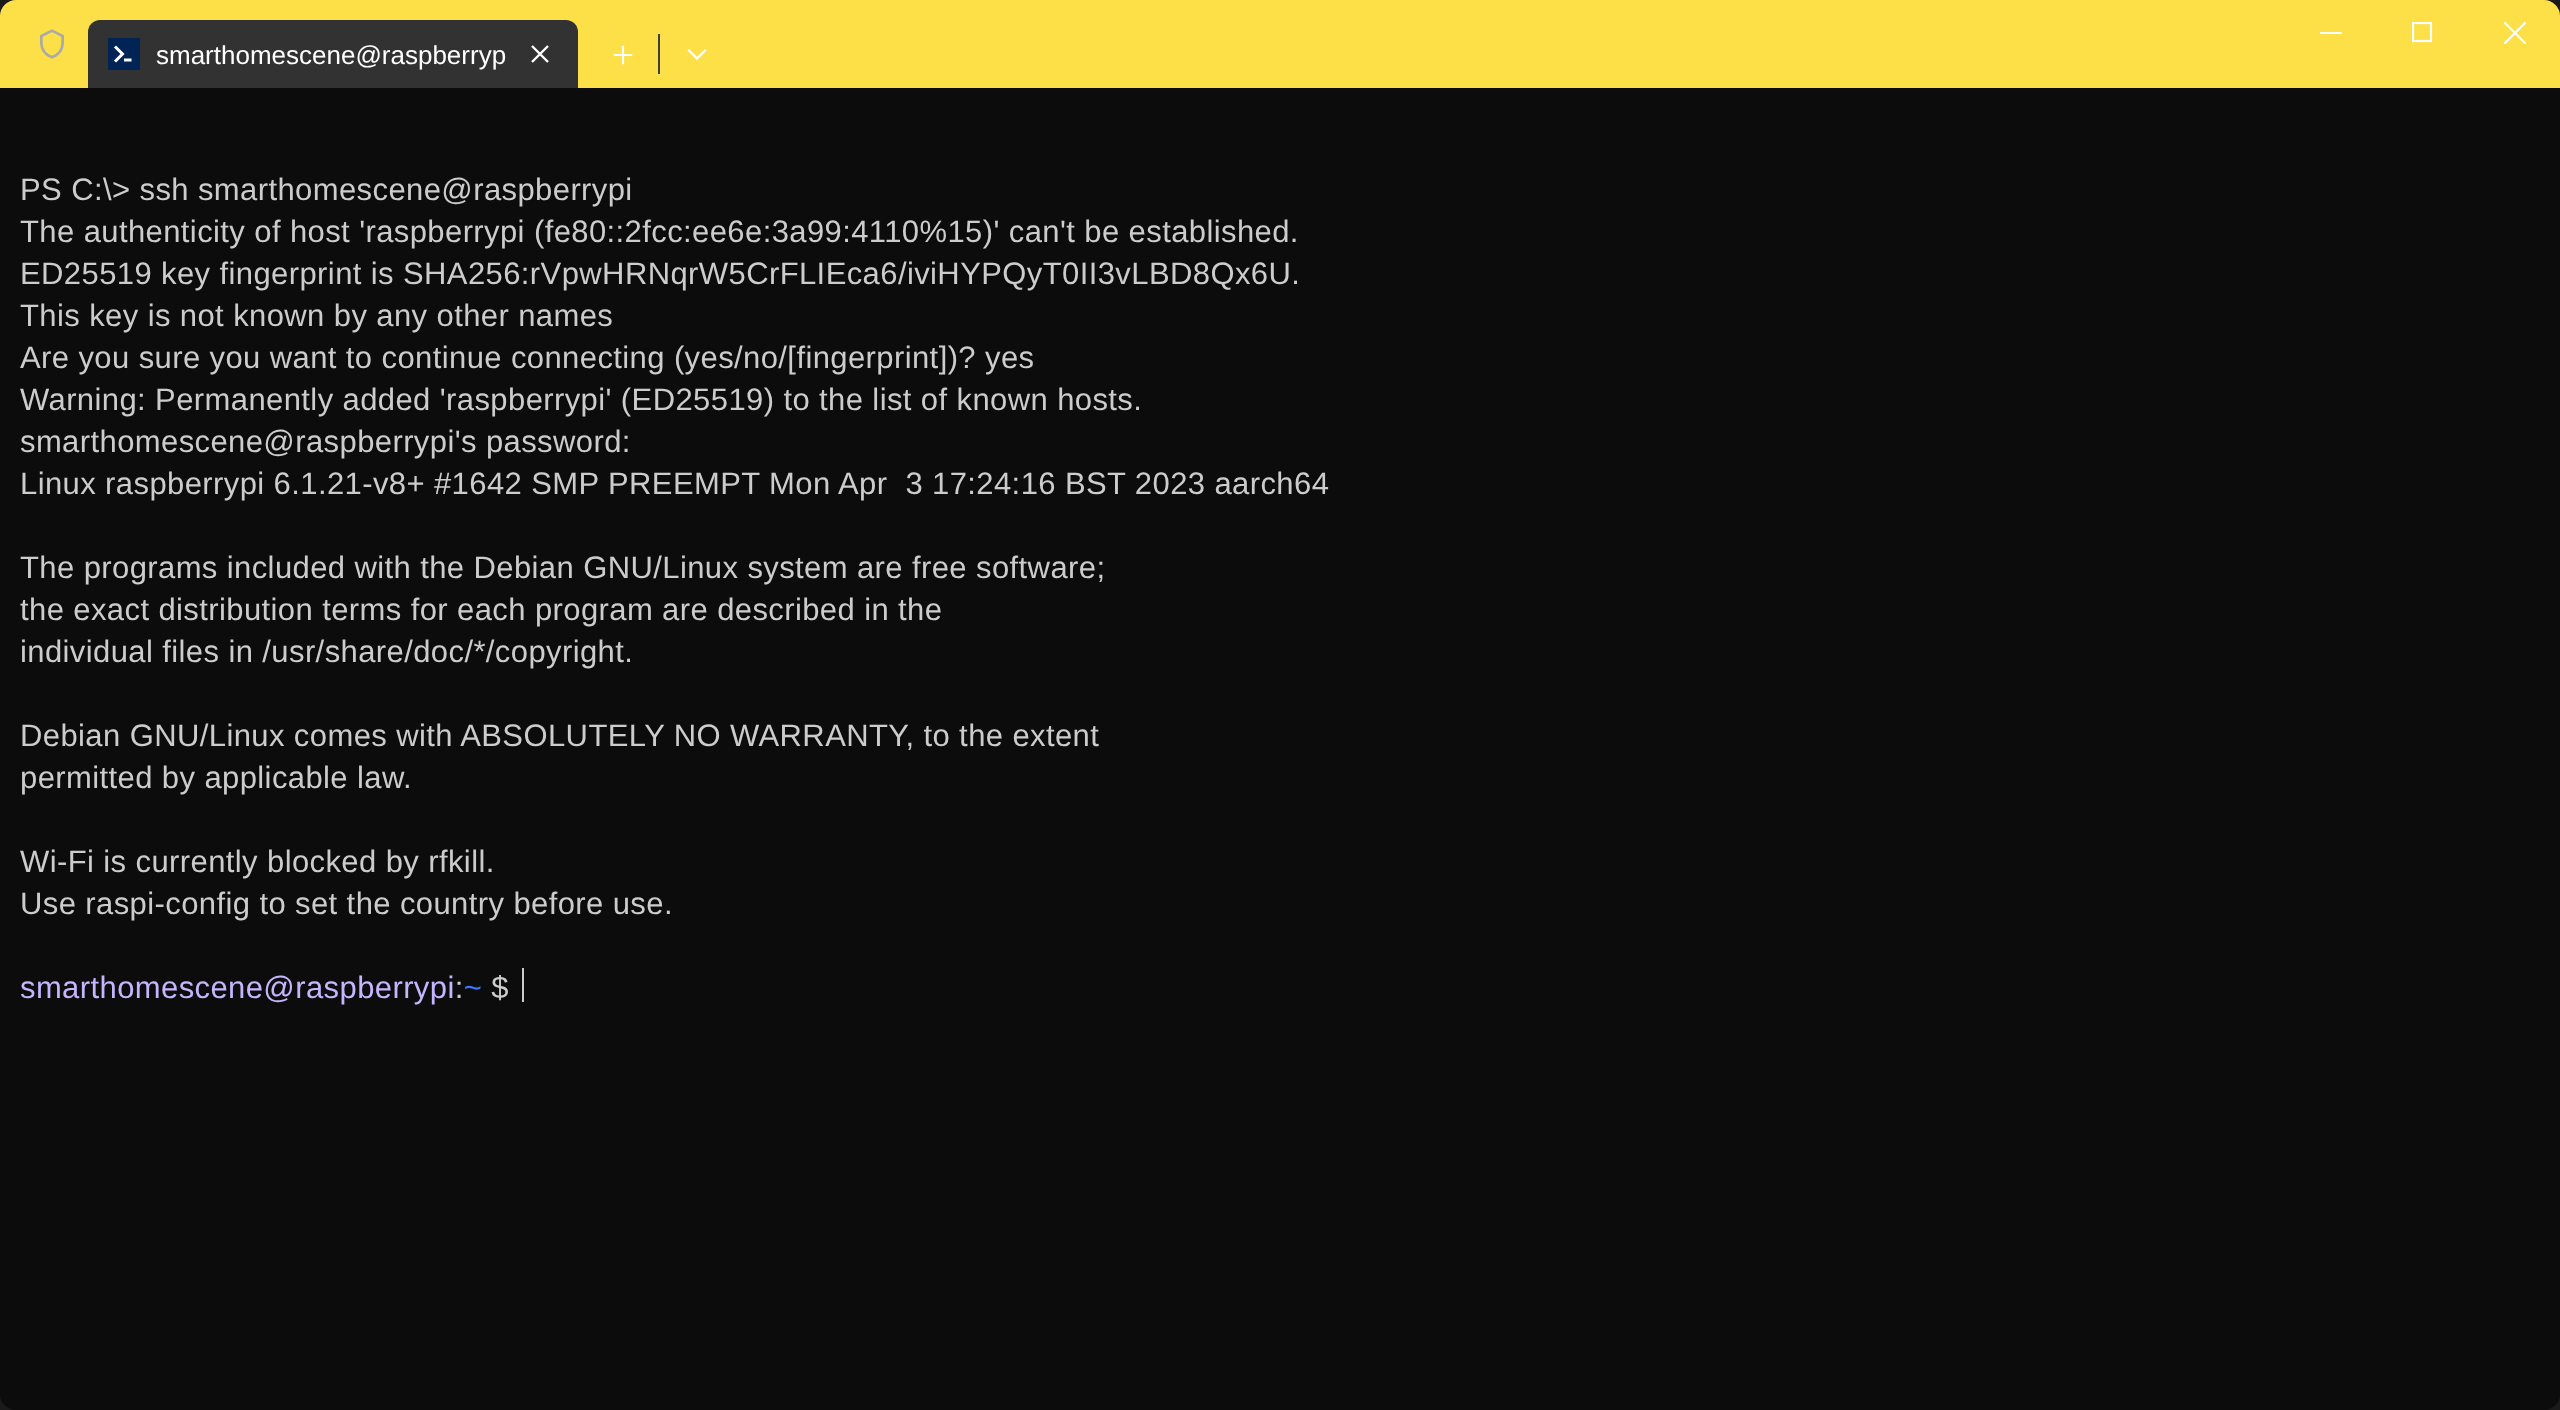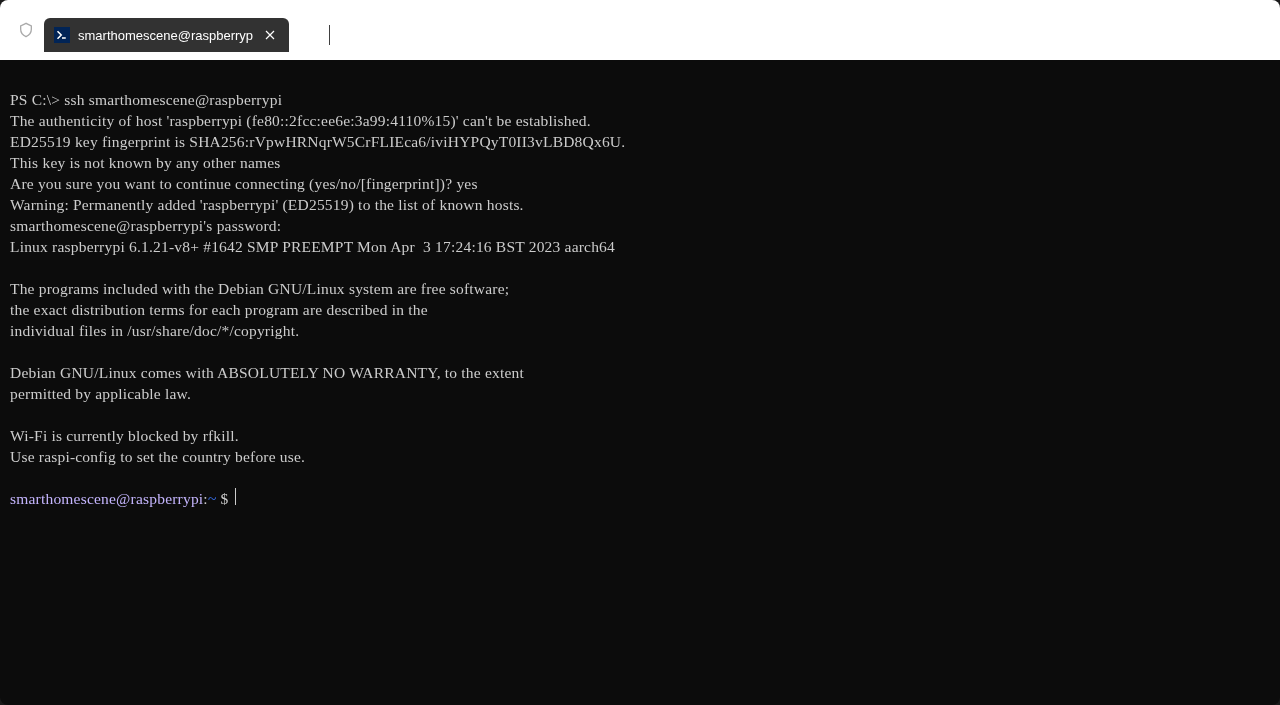--- a/index.html
+++ b/index.html
@@ -9,22 +9,22 @@
     }
     body {
       width: 1280px;
       height: 705px;
       background: #1a1a1a;
       font-family: 'Consolas', 'Cascadia Mono', monospace;
       overflow: hidden;
       border-radius: 8px;
     }
     .title-bar {
-      height: 60px;
-      background: #ffffff;
+      height: 44px;
+      background: #fde047;
       display: flex;
       align-items: center;
       padding-left: 8px;
     }
     .shield-area {
       width: 36px;
       height: 44px;
       display: flex;
       align-items: center;
       justify-content: center;
@@ -102,27 +102,27 @@
     .win-btn {
       width: 46px;
       height: 32px;
       display: flex;
       align-items: center;
       justify-content: center;
       color: #ffffff;
       cursor: pointer;
     }
     .terminal {
-      padding: 8px 10px;
+      padding: 20px 10px;
       background: #0c0c0c;
       height: calc(100% - 44px);
       color: #cccccc;
       font-size: 15.5px;
       line-height: 21px;
-      font-family: Liberation Serif, serif;
+      font-family: Liberation Sans, sans-serif;
       white-space: pre;
       overflow: hidden;
       letter-spacing: 0.2px;
     }
     .line {
       white-space: pre-wrap;
     }
     .prompt-ps {
       color: #cccccc;
     }

